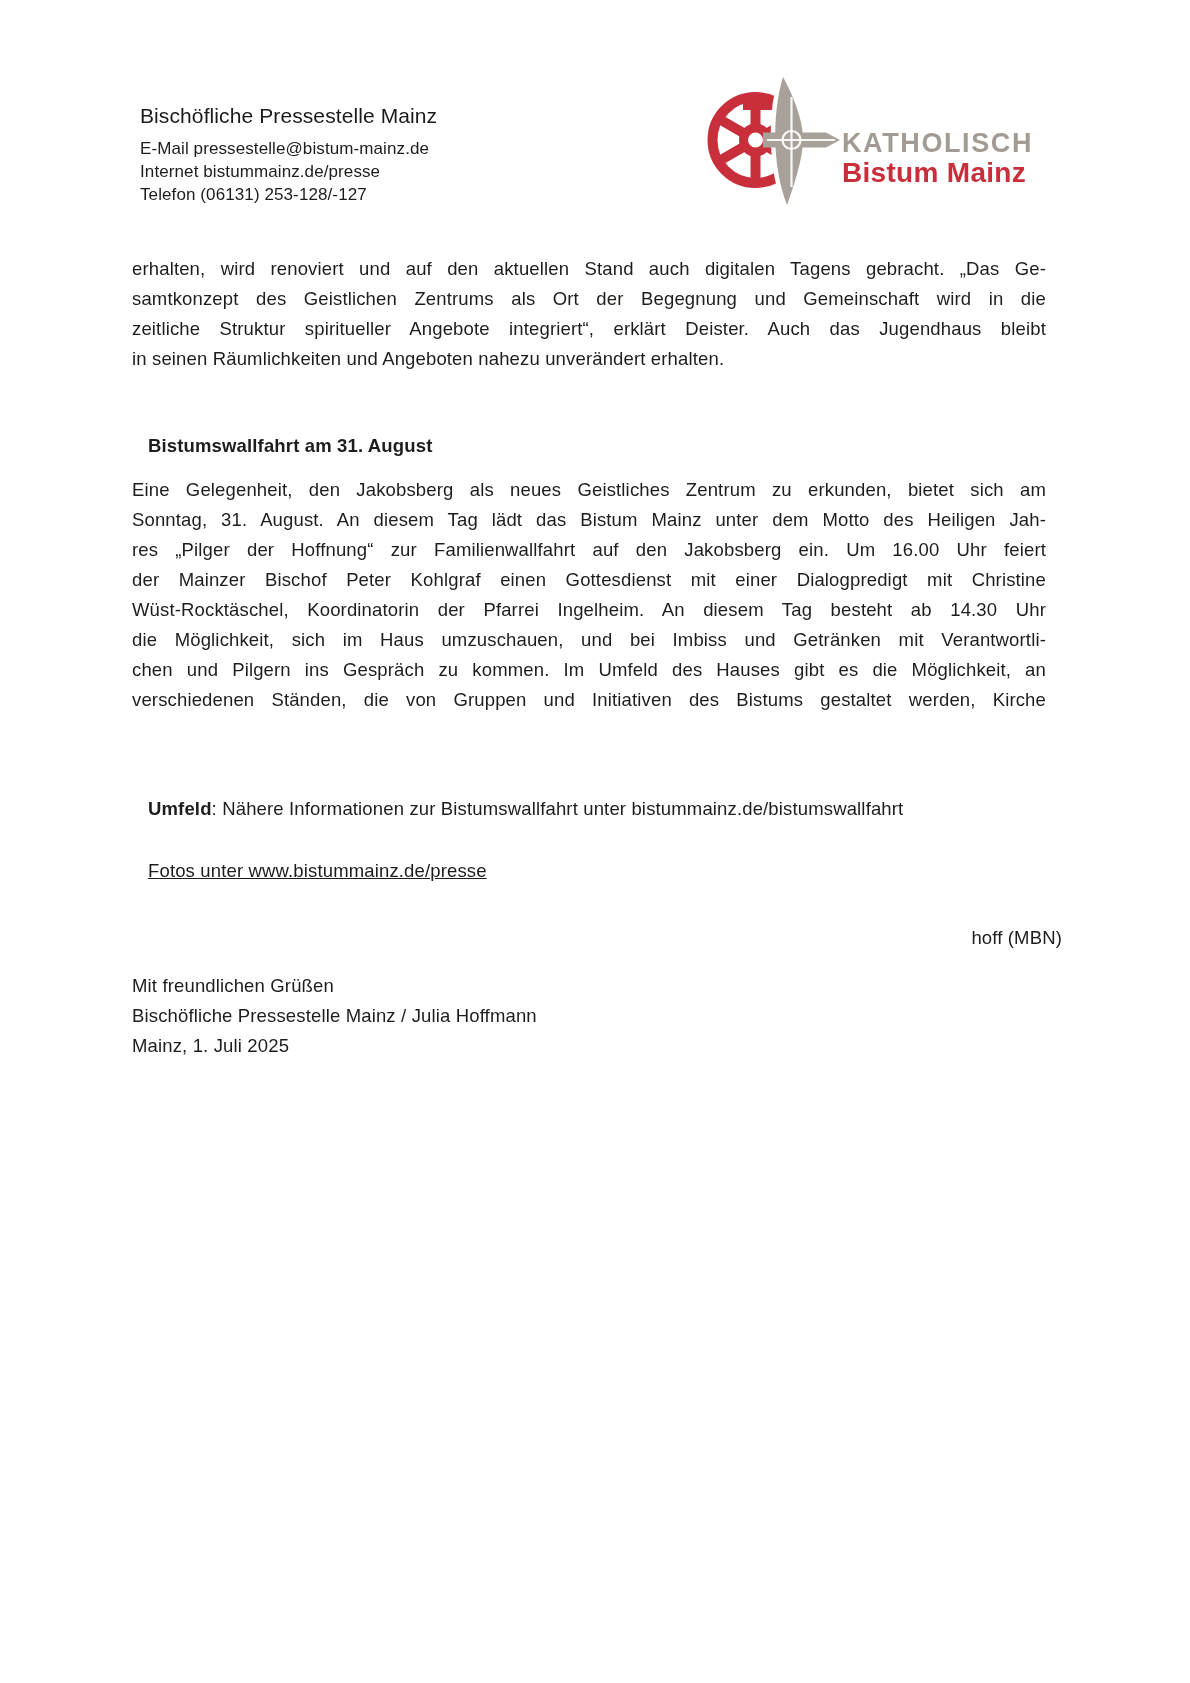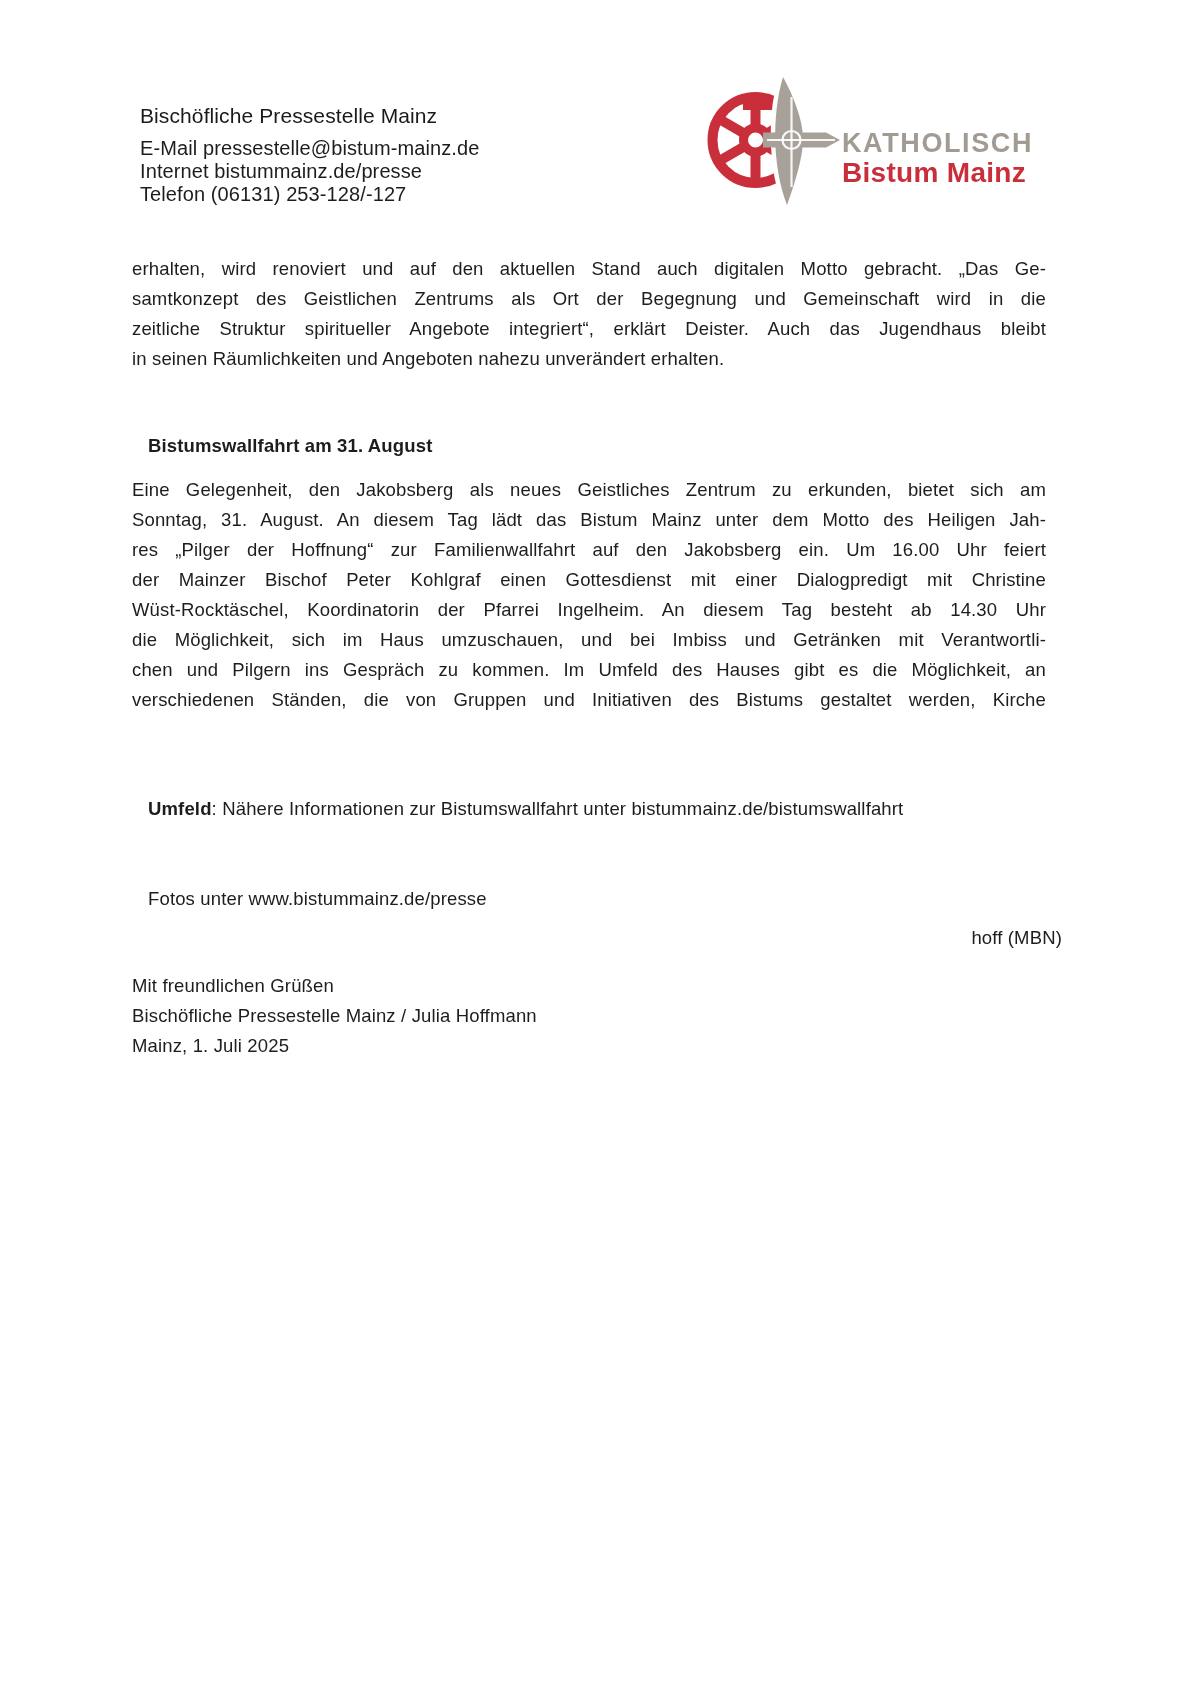--- a/index.html
+++ b/index.html
@@ -9,21 +9,21 @@
     background:#ffffff;
     overflow:hidden;
     font-family:"Liberation Sans",sans-serif;
     color:#1d1d1b;
   }
   .abs{position:absolute;}
 
   
   .header-left{left:140px;top:104px;}
   .sender-title{font-size:21px;font-weight:500;letter-spacing:0.1px;color:#1a1a1a;margin:0;}
-  .contact{margin-top:9px;font-size:20px;line-height:23px;letter-spacing:0.1px;color:#1d1d1b;}
+  .contact{margin-top:9px;font-size:17px;line-height:23px;letter-spacing:0.1px;color:#1d1d1b;}
 
   
   .logo{left:703px;top:74px;width:348px;height:134px;}
   .logo svg{display:block;}
   .logo text{font-family:"Liberation Sans",sans-serif;}
   .brand-top{font-weight:700;font-size:27px;letter-spacing:1.6px;}
   .brand-bottom{font-weight:700;font-size:28px;letter-spacing:0.3px;}
 
   
   .content-block{
@@ -79,21 +79,21 @@
           <circle cx="88.5" cy="66" r="9"></circle>
         </g>
       </g>
 
       <text class="brand-top" x="139" y="78" fill="#a29b93">KATHOLISCH</text>
       <text class="brand-bottom" x="139" y="108" fill="#c92e3b">Bistum Mainz</text>
     </svg>
   </div>
 
   <div class="abs content-block" style="top:254px;">
-      <div class="jline">erhalten, wird renoviert und auf den aktuellen Stand auch digitalen Motto gebracht. „Das Ge-</div>
+      <div class="jline">erhalten, wird renoviert und auf den aktuellen Stand auch digitalen Tagens gebracht. „Das Ge-</div>
       <div class="jline">samtkonzept des Geistlichen Zentrums als Ort der Begegnung und Gemeinschaft wird in die</div>
       <div class="jline">zeitliche Struktur spiritueller Angebote integriert“, erklärt Deister. Auch das Jugendhaus bleibt</div>
       <div class="jline last">in seinen Räumlichkeiten und Angeboten nahezu unverändert erhalten.</div>
     </div>
 
   <p class="abs content-block heading" style="top:415px;">Bistumswallfahrt am 31. August</p>
 
   <div class="abs content-block" style="top:475px;">
       <div class="jline">Eine Gelegenheit, den Jakobsberg als neues Geistliches Zentrum zu erkunden, bietet sich am</div>
       <div class="jline">Sonntag, 31. August. An diesem Tag lädt das Bistum Mainz unter dem Motto des Heiligen Jah-</div>
@@ -102,21 +102,21 @@
       <div class="jline">Wüst-Rocktäschel, Koordinatorin der Pfarrei Ingelheim. An diesem Tag besteht ab 14.30 Uhr</div>
       <div class="jline">die Möglichkeit, sich im Haus umzuschauen, und bei Imbiss und Getränken mit Verantwortli-</div>
       <div class="jline">chen und Pilgern ins Gespräch zu kommen. Im Umfeld des Hauses gibt es die Möglichkeit, an</div>
       <div class="jline">verschiedenen Ständen, die von Gruppen und Initiativen des Bistums gestaltet werden, Kirche</div>
     </div>
 
   <p class="abs content-block" style="top:778px;">
     <strong class="bold">Umfeld</strong><span>: Nähere Informationen zur Bistumswallfahrt unter bistummainz.de/bistumswallfahrt</span>
   </p>
 
-  <p class="abs content-block" style="top:868px;">Fotos unter www.bistummainz.de/presse</p>
+  <p class="abs content-block" style="top:840px;text-decoration:underline;">Fotos unter www.bistummainz.de/presse</p>
 
   <p class="abs content-block right" style="top:907px;">hoff (MBN)</p>
 
   <div class="abs content-block" style="top:971px;">
       <div class="pline">Mit freundlichen Grüßen</div>
       <div class="pline">Bischöfliche Pressestelle Mainz / Julia Hoffmann</div>
       <div class="pline last">Mainz, 1. Juli 2025</div>
     </div>
 
 </div>

